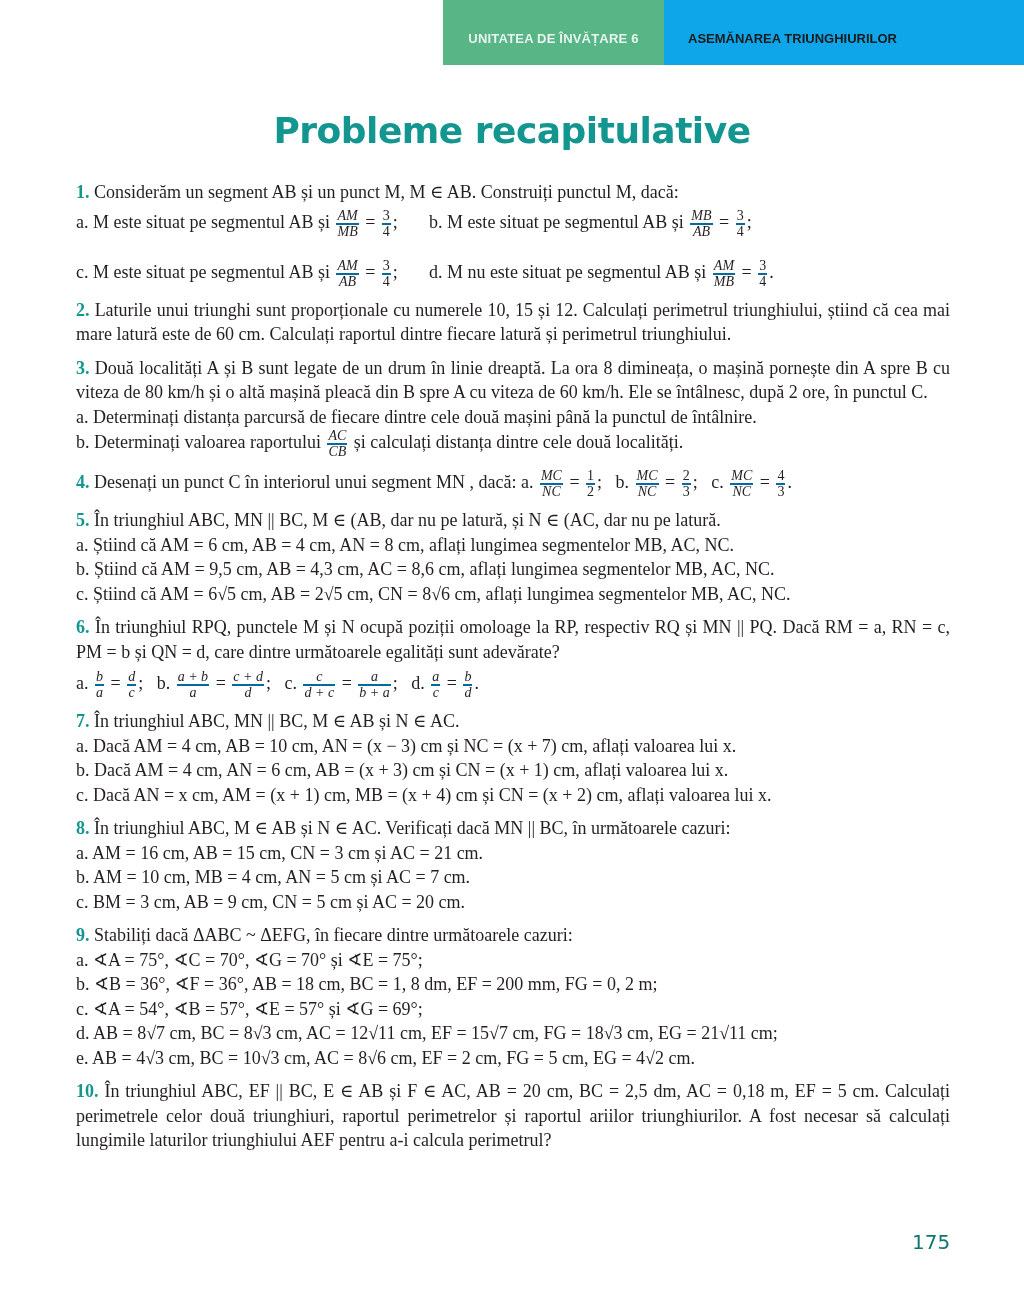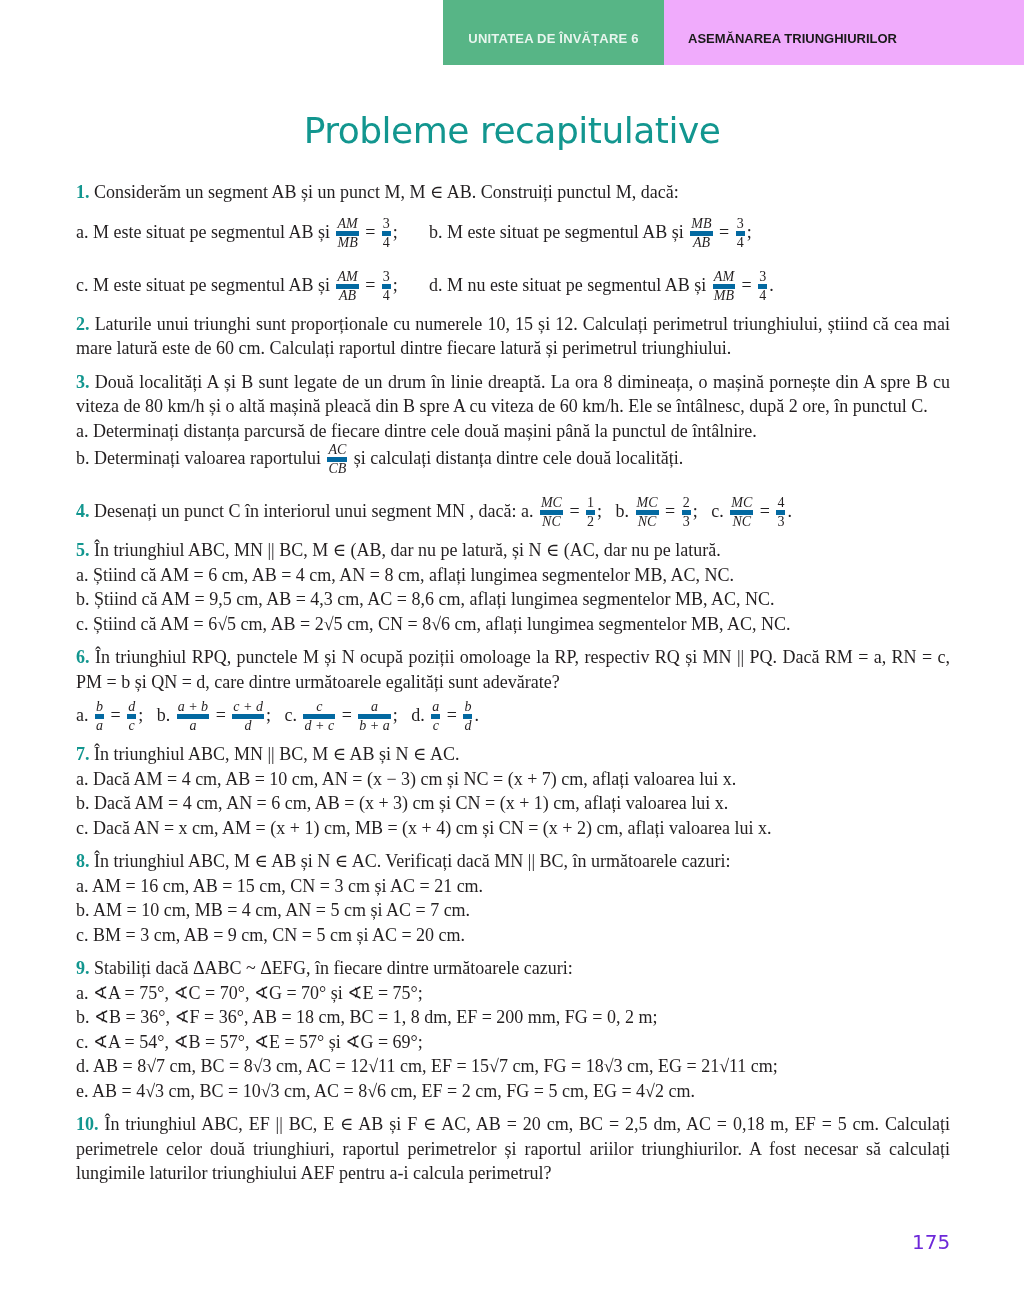--- a/index.html
+++ b/index.html
@@ -1,52 +1,52 @@
 <!DOCTYPE html>
 <html><head>
 <meta charset="utf-8">
 <style>
   html, body { margin: 0; padding: 0; background: #ffffff; }
   body { width: 1024px; height: 1298px; position: relative; overflow: hidden;
          font-family: "Liberation Serif", "DejaVu Serif", serif; color: #231f20; }
   .hdr { position: absolute; top: 0; left: 443px; right: 0; height: 65px; display: flex; }
   .hdr-unit { width: 221px; background: #57b586; color: #e8f5ee; display: flex; align-items: center; justify-content: center;
               font-family: "Liberation Sans", "DejaVu Sans", sans-serif; font-weight: bold; font-size: 13px; letter-spacing: 0.2px; padding-top: 12px; box-sizing: border-box; }
-  .hdr-chap { flex: 1; background: #f0abfc; color: #1a1a1a; display: flex; align-items: center; padding-left: 24px;
+  .hdr-chap { flex: 1; background: #0ea5e9; color: #1a1a1a; display: flex; align-items: center; padding-left: 24px;
               font-family: "Liberation Sans", "DejaVu Sans", sans-serif; font-weight: bold; font-size: 13px; padding-top: 12px; box-sizing: border-box; }
   .title { position: absolute; top: 110px; left: 0; width: 1024px; text-align: center; color: #12968f;
-           font-family: "DejaVu Sans", "Liberation Sans", sans-serif; font-weight: normal; font-size: 36px; letter-spacing: -0.5px; }
+           font-family: "DejaVu Sans", "Liberation Sans", sans-serif; font-weight: bold; font-size: 36px; letter-spacing: -0.5px; }
   .content { position: absolute; top: 180px; left: 76px; width: 874px; font-size: 18px; line-height: 24.5px; }
   .prob { margin-bottom: 9px; }
   .num { color: #12968f; font-weight: bold; }
   .line { display: block; }
   .just { text-align: justify; }
   i, .it { font-style: italic; }
   .frac { display: inline-block; vertical-align: middle; text-align: center; font-size: 14px; line-height: 14px; margin: 0 2px; }
   .frac > span { display: block; padding: 0 1px; }
-  .frac > span.n { border-bottom: 5px solid #0369a1; }
+  .frac > span.n { border-bottom: 2px solid #0369a1; }
   .sp { display: inline-block; width: 22px; }
-  .page-num { position: absolute; top: 1230px; left: 912px; font-family: "DejaVu Sans", "Liberation Sans", sans-serif; font-size: 20px; color: #6d28d9; }
+  .page-num { position: absolute; top: 1230px; left: 912px; font-family: "DejaVu Sans", "Liberation Sans", sans-serif; font-size: 20px; color: #0f766e; }
   .opts6 { margin-top: 6px; }
 </style>
 </head>
 <body>
 
 <div class="hdr">
   <div class="hdr-unit">UNITATEA DE ÎNVĂȚARE 6</div>
   <div class="hdr-chap">ASEMĂNAREA TRIUNGHIURILOR</div>
 </div>
 
 <div class="title">Probleme recapitulative</div>
 
 <div class="content">
 
   <div class="prob">
     <span class="line"><span class="num">1.</span> <span>Considerăm un segment AB și un punct M, M ∈ AB. Construiți punctul M, dacă:</span></span>
-    <span class="line" style="margin-top:12px">
+    <span class="line" style="margin-top:4px">
       <span>a.</span>
       <span>M este situat pe segmentul AB și</span>
       <span class="frac"><span class="n it">AM</span><span class="it">MB</span></span> =
       <span class="frac"><span class="n">3</span><span>4</span></span><span>;</span>
       <span class="sp"></span>
       <span>b.</span>
       <span>M este situat pe segmentul AB și</span>
       <span class="frac"><span class="n it">MB</span><span class="it">AB</span></span> =
       <span class="frac"><span class="n">3</span><span>4</span></span><span>;</span>
     </span>
@@ -68,21 +68,21 @@
   </div>
 
   <div class="prob">
     <span class="line just"><span class="num">3.</span> <span>Două localități A și B sunt legate de un drum în linie dreaptă. La ora 8 dimineața, o mașină pornește din A spre B cu viteza de 80 km/h și o altă mașină pleacă din B spre A cu viteza de 60 km/h. Ele se întâlnesc, după 2 ore, în punctul C.</span></span>
     <span class="line"><span>a.</span> <span>Determinați distanța parcursă de fiecare dintre cele două mașini până la punctul de întâlnire.</span></span>
     <span class="line"><span>b.</span> <span>Determinați valoarea raportului</span>
       <span class="frac"><span class="n it">AC</span><span class="it">CB</span></span>
       <span>și calculați distanța dintre cele două localități.</span></span>
   </div>
 
-  <div class="prob" style="margin-top:20px">
+  <div class="prob" style="margin-top:10px">
     <span class="num">4.</span> <span>Desenați un punct C în interiorul unui segment MN , dacă:</span>
     <span>a.</span>
     <span class="frac"><span class="n it">MC</span><span class="it">NC</span></span> =
     <span class="frac"><span class="n">1</span><span>2</span></span><span>;</span>
     &nbsp;&nbsp;<span>b.</span>
     <span class="frac"><span class="n it">MC</span><span class="it">NC</span></span> =
     <span class="frac"><span class="n">2</span><span>3</span></span><span>;</span>
     &nbsp;&nbsp;<span>c.</span>
     <span class="frac"><span class="n it">MC</span><span class="it">NC</span></span> =
     <span class="frac"><span class="n">4</span><span>3</span></span><span>.</span>

